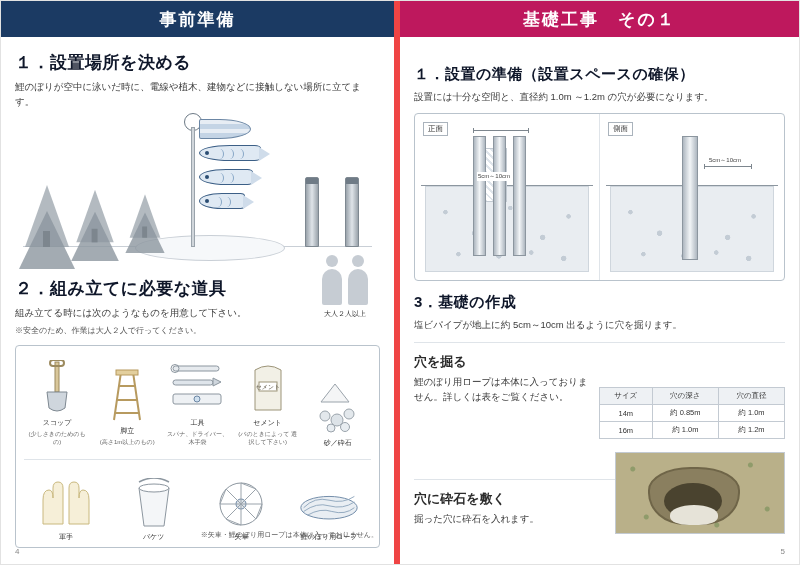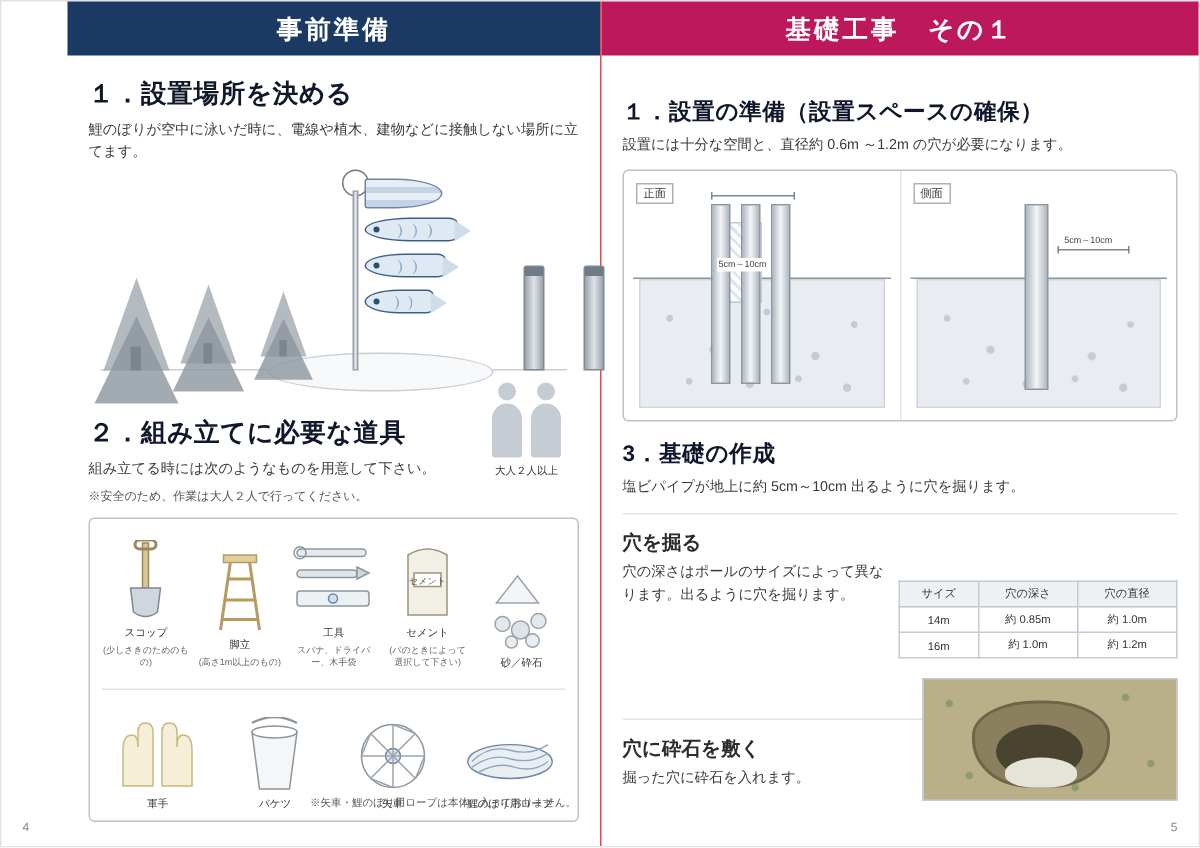--- a/index.html
+++ b/index.html
@@ -15,21 +15,21 @@
     position: relative;
     width: 800px; height: 565px;
     display: flex;
     border: 1px solid #e2e2e2;
   }
   .left-page, .right-page {
     position: relative;
     width: 400px; height: 563px;
     padding: 0;
   }
-  .left-page { border-right: 1px solid #ef4444; padding-left: 44px; }
+  .left-page { border-right: 6px solid #ef4444; }
 
   
   .banner {
     height: 36px;
     color: #fff;
     display: flex;
     align-items: center;
     justify-content: center;
     font-size: 17px;
     font-weight: bold;
@@ -540,21 +540,21 @@
     <div class="pagenum left">4</div>
   </div>
 
   <div class="right-page">
 
     <div class="banner banner-right">
       <span>基礎工事　その１</span>
     </div>
 
     <div class="h1 small">１．設置の準備（設置スペースの確保）</div>
-    <div class="body-text">設置には十分な空間と、直径約 0.6m ～1.2m の穴が必要になります。</div>
+    <div class="body-text">設置には十分な空間と、直径約 1.0m ～1.2m の穴が必要になります。</div>
 
     <div class="diagram-box">
 
       <div class="diagram-half">
         <div class="dtag">正面</div>
         <div class="soil">
             <div class="gravel"></div>
           </div>
         <div class="groundline2"></div>
         <div class="hatch" style="left:62px; top:34px;"></div>
@@ -576,21 +576,21 @@
         <div class="dimlabel" style="left:108px; top:42px;">5cm～10cm</div>
       </div>
     </div>
 
     <div class="h1 small" style="margin-top:12px;">3．基礎の作成</div>
     <div class="body-text">塩ビパイプが地上に約 5cm～10cm 出るように穴を掘ります。</div>
 
     <div class="divider"></div>
 
     <div class="h2">穴を掘る</div>
-    <div class="body-text" style="width:180px;">穴の深さはポールのサイズによって異なります。出るように穴を掘ります。</div>
+    <div class="body-text" style="width:180px;">鯉のぼり用ロープは本体に入っておりません。詳しくは表をご覧ください。</div>
 
     <table class="tbl">
       <thead>
         <tr>
           <th>サイズ</th>
           <th>穴の深さ</th>
           <th>穴の直径</th>
         </tr>
       </thead>
       <tbody>

